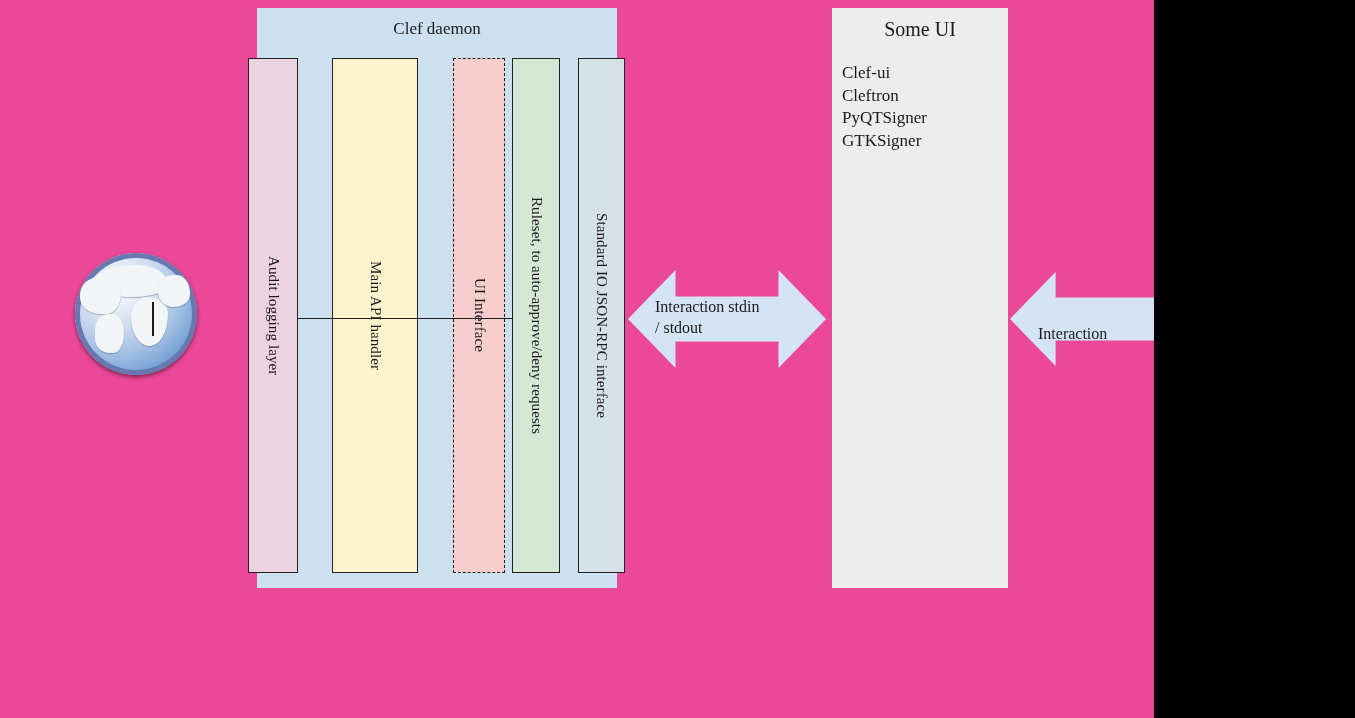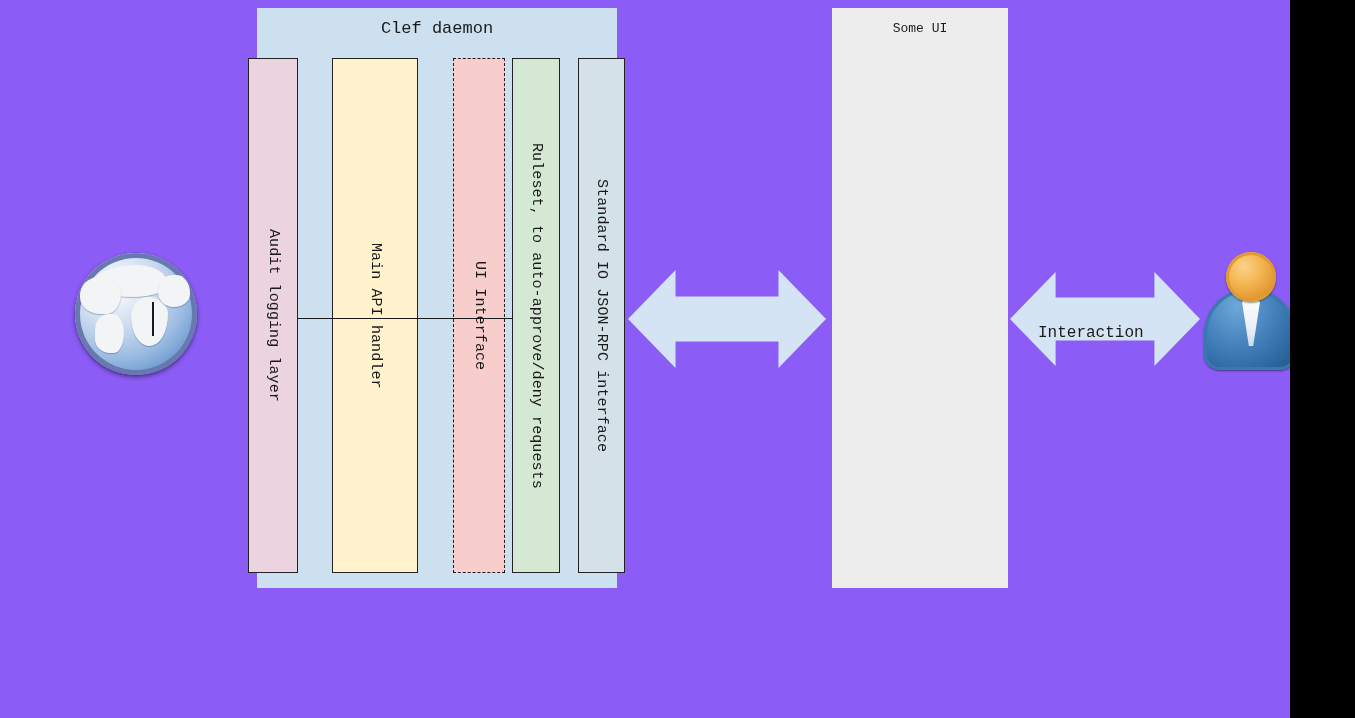--- a/index.html
+++ b/index.html
@@ -2,25 +2,25 @@
 <html><head>
 <meta charset="utf-8">
 <style>
   html, body {
     margin: 0;
     padding: 0;
     background: #000000;
   }
   #canvas {
     position: relative;
-    width: 1290px;
+    width: 1154px;
     height: 718px;
-    background: #8b5cf6;
+    background: #ec4899;
     overflow: hidden;
-    font-family: Liberation Mono, monospace;
+    font-family: Liberation Serif, serif;
   }
 
   
   .daemon-container {
     position: absolute;
     left: 257px;
     top: 8px;
     width: 360px;
     height: 580px;
     background: #cce0f0;
@@ -80,21 +80,21 @@
     height: 580px;
     background: #ededed;
     box-sizing: border-box;
   }
   .someui-title {
     position: absolute;
     left: 832px;
     top: 18px;
     width: 176px;
     text-align: center;
-    font-size: 13px;
+    font-size: 20px;
     color: #1a1a1a;
     line-height: 22px;
   }
   .someui-list {
     position: absolute;
     left: 842px;
     top: 62px;
     width: 160px;
     font-size: 17px;
     color: #1a1a1a;
@@ -233,23 +233,31 @@
     <span class="vlabel">Ruleset, to auto-approve/deny requests</span>
   </div>
 
   <div class="col col-stdio">
     <span class="vlabel">Standard IO JSON-RPC interface</span>
   </div>
 
   <div class="connector"></div>
 
   <div class="arrow arrow-1"></div>
+  <div class="arrow-label arrow-label-1">Interaction stdin
+/ stdout</div>
 
   <div class="someui-panel"></div>
   <div class="someui-title">Some UI</div>
+  <div class="someui-list">
+    <div>Clef-ui</div>
+    <div>Cleftron</div>
+    <div>PyQTSigner</div>
+    <div>GTKSigner</div>
+  </div>
 
   <div class="arrow arrow-2"></div>
   <div class="arrow-label arrow-label-2">Interaction</div>
 
   <div class="avatar">
     <span class="avatar-body"></span>
     <span class="avatar-collar"></span>
     <span class="avatar-head"></span>
   </div>
 

